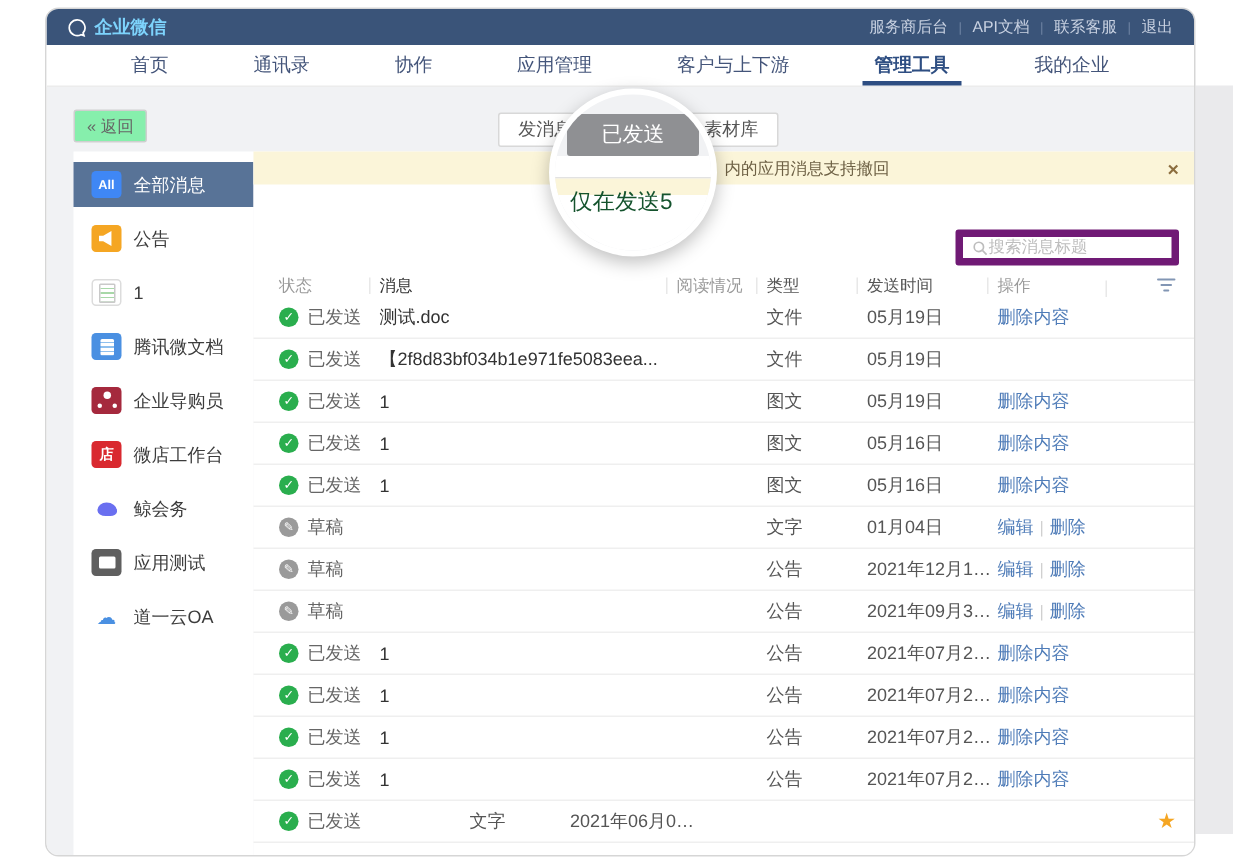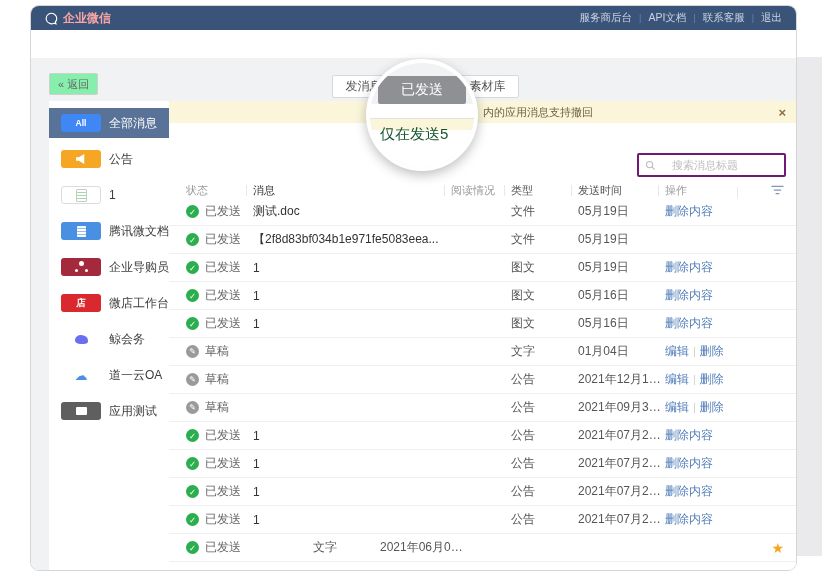--- a/index.html
+++ b/index.html
@@ -10,21 +10,21 @@
   html,body{background:#fff}
   .stage{position:relative;width:825px;height:577px;background:#fff;overflow:hidden}
   .gutter{position:absolute;left:797px;top:57px;width:25px;height:499px;background:#eaeaec}
 
   .card{position:absolute;left:30px;top:5px;width:767px;height:566px;background:#fff;
         border:1px solid #d6d6d6;border-radius:9px;overflow:hidden}
 
   
   .topbar{position:absolute;left:0;top:0;right:0;height:24px;background:var(--topbar);
           display:flex;align-items:center;justify-content:space-between;padding:0 14px}
-  .logo{display:flex;align-items:center;gap:5px;color:#fca5a5;font-size:12px;font-weight:bold}
+  .logo{display:flex;align-items:center;gap:5px;color:#7dd3fc;font-size:12px;font-weight:bold}
   .toplinks{display:flex;align-items:center;gap:7px}
   .tlink{color:#c9d2e2;font-size:10.5px;text-decoration:none;cursor:pointer}
   .tsep{color:#6d82a2;font-size:9px}
 
   
   .mainnav{position:absolute;left:0;top:24px;right:0;height:28px;background:#fff;
            border-bottom:1px solid #ececec;display:flex;align-items:stretch;
            justify-content:space-around;padding:0 28px}
   .navitem{font-size:12.5px;color:#44557a;display:flex;align-items:center;position:relative;cursor:pointer}
   .navitem.active{color:var(--accent);font-weight:bold}
@@ -42,21 +42,21 @@
           font-size:12px;color:#555;margin-left:-1px;cursor:pointer}
   .tabbtn:first-child{margin-left:0;border-radius:2px 0 0 2px}
   .tabbtn:last-child{border-radius:0 2px 2px 0}
   .tabbtn.active{background:#8f9093;border-color:#8f9093;color:#fff}
 
   
   .sidebar{position:absolute;left:18px;top:43px;width:120px;bottom:0;background:#fff;padding-top:7px}
   .sitem{height:30px;margin-bottom:6px;display:flex;align-items:center;padding-left:12px;
          font-size:12px;color:#3c3c3c;cursor:pointer}
   .sitem.selected{background:var(--sel);color:#fff}
-  .sicon{width:40px;height:18px;border-radius:3px;margin-right:8px;display:flex;align-items:center;
+  .sicon{width:20px;height:18px;border-radius:3px;margin-right:8px;display:flex;align-items:center;
          justify-content:center;font-weight:bold;color:#fff;flex:none;position:relative}
   .sicon.bordered{border:1px solid #dcdcdc}
   .all-icon{font-size:8.5px}
   .shop-icon{font-size:9.5px}
   .megaphone-icon::after{content:"";width:11px;height:10px;background:#fff;
     clip-path:polygon(0 32%,30% 32%,80% 0,80% 100%,30% 68%,0 68%)}
   .doc-plain-icon::after{content:"";width:9px;height:11px;border:1px solid #c9c9c9;border-radius:1px;
     background:repeating-linear-gradient(to bottom,#fff 0 2px,#a8d8a8 2px 3px)}
   .tencent-docs-icon::after{content:"";width:9px;height:11px;border-radius:1px;
     background:repeating-linear-gradient(to bottom,#fff 0 2px,#8fc0ee 2px 3px)}
@@ -69,21 +69,21 @@
 
   
   .panel{position:absolute;left:138px;top:43px;right:0;bottom:0;background:#fff}
   .banner{position:absolute;left:0;top:0;right:0;height:22px;background:var(--banner);
           display:flex;align-items:center;font-size:11px;color:#6e6145}
   .banner-text{margin-left:314px}
   .banner-close{position:absolute;right:10px;top:0;bottom:0;display:flex;align-items:center;
           color:#8c6e3f;font-size:13px;cursor:pointer;font-weight:bold}
 
   .search{position:absolute;top:52px;right:10px;width:149px;height:24px;background:#fff;
-          border:2px solid #701a75;border-radius:2px;display:flex;align-items:center;padding:0 6px;gap:16px}
+          border:5px solid #701a75;border-radius:2px;display:flex;align-items:center;padding:0 6px;gap:0}
   .search input{border:0;outline:0;flex:1;min-width:0;font-size:11px;color:#333;background:transparent}
   .search input::placeholder{color:#bdbdbd}
 
   .thead{position:absolute;left:0;right:0;top:81px;height:17px;display:flex;align-items:center;
          padding:0 12px 0 17px;font-size:11px;color:#9a9a9a}
   .thcells{display:contents}
   .th{position:relative}
   .th:not(.c0)::before{content:"";position:absolute;left:-7px;top:2px;height:11px;width:1px;background:#e8e8e8}
   .tbody{position:absolute;left:0;right:0;top:97px}
   .trow{display:flex;align-items:center;height:28px;border-bottom:1px solid #efefef;padding:0 12px 0 17px}
@@ -137,20 +137,29 @@
           <a class="tlink">服务商后台</a>
           <span class="tsep">|</span>
           <a class="tlink">API文档</a>
           <span class="tsep">|</span>
           <a class="tlink">联系客服</a>
           <span class="tsep">|</span>
           <a class="tlink">退出</a>
         </nav>
     </header>
 
+    <nav class="mainnav">
+        <div class="navitem">首页</div>
+        <div class="navitem">通讯录</div>
+        <div class="navitem">协作</div>
+        <div class="navitem">应用管理</div>
+        <div class="navitem">客户与上下游</div>
+        <div class="navitem active">管理工具</div>
+        <div class="navitem">我的企业</div>
+      </nav>
 
     <div class="content">
 
       <button class="backbtn">
         <span>« 返回</span>
       </button>
 
       <div class="tabs">
           <button class="tabbtn">发消息</button>
           <button class="tabbtn active">已发送</button>
@@ -180,26 +189,26 @@
           </div>
           <div class="sitem">
             <span class="sicon shop-icon" style="background: rgb(217, 41, 47);">店</span>
             <span class="slabel">微店工作台</span>
           </div>
           <div class="sitem">
             <span class="sicon whale-icon" style="background: rgb(255, 255, 255);"></span>
             <span class="slabel">鲸会务</span>
           </div>
           <div class="sitem">
+            <span class="sicon app-window-icon" style="background: rgb(95, 95, 95);"></span>
+            <span class="slabel">应用测试</span>
+          </div>
+          <div class="sitem">
             <span class="sicon cloud-icon" style="background: rgb(255, 255, 255);"></span>
             <span class="slabel">道一云OA</span>
-          </div>
-          <div class="sitem">
-            <span class="sicon app-window-icon" style="background: rgb(95, 95, 95);"></span>
-            <span class="slabel">应用测试</span>
           </div>
         </aside>
 
       <main class="panel">
         <div class="banner">
           <span class="banner-text">内的应用消息支持撤回</span>
           <span class="banner-close">×</span>
         </div>
 
         <div class="search">

